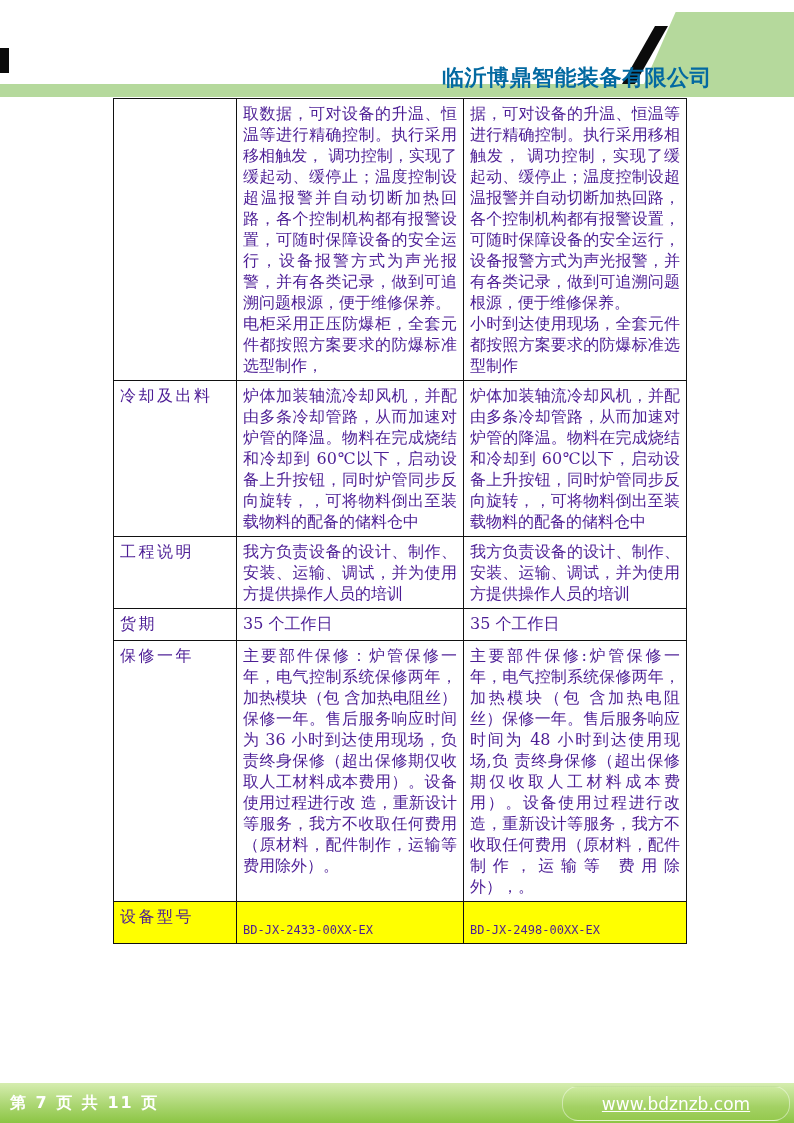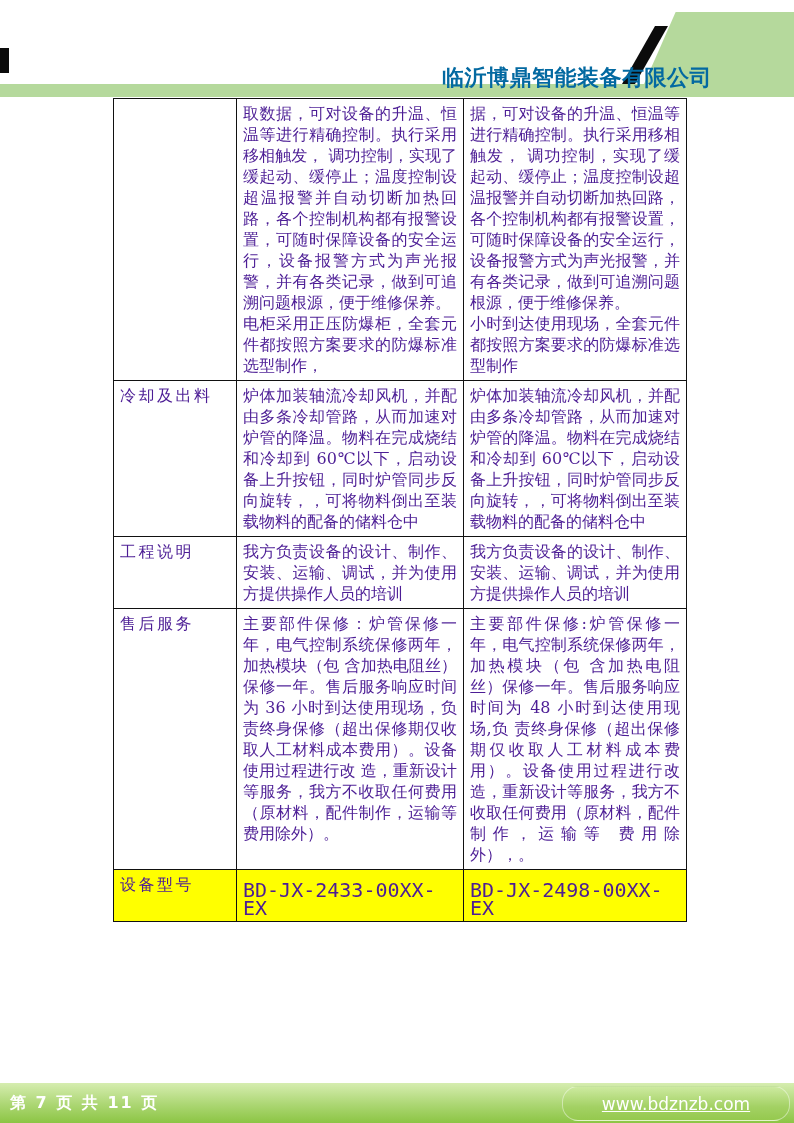--- a/index.html
+++ b/index.html
@@ -59,23 +59,23 @@
   tr.r-cont{height:268px;}
   tr.r-brand{height:32px;}
   tr.r-cool{height:152px;}
   tr.r-eng{height:56px;}
   tr.r-deliv{height:32px;}
   tr.r-after{height:244px;}
   tr.r-model{height:26px;}
   tr.r-model td{background:#ffff00;}
   td.model-code{
     font-family:"DejaVu Sans Mono", monospace;
-    font-size:20px;line-height:18px;
+    font-size:12px;line-height:18px;
     text-align:left;letter-spacing:0;
-    padding-top:11px;
+    padding-top:19px;
   }
 
   
   .footer-bar{
     position:absolute;left:0;top:1083px;width:794px;height:40px;
     background:linear-gradient(180deg,#d6edb0 0%,#abd672 55%,#8cc544 100%);
   }
   .page-info{
     position:absolute;left:10px;top:50%;transform:translateY(-50%);
     font-family:"DejaVu Sans", "Liberation Sans", sans-serif;
@@ -127,22 +127,27 @@
       <tr class="r-cool">
         <td class="label">冷却及出料</td>
         <td>炉体加装轴流冷却风机，并配由多条冷却管路，从而加速对炉管的降温。物料在完成烧结和冷却到 60℃以下，启动设备上升按钮，同时炉管同步反向旋转，，可将物料倒出至装载物料的配备的储料仓中</td>
         <td>炉体加装轴流冷却风机，并配由多条冷却管路，从而加速对炉管的降温。物料在完成烧结和冷却到 60℃以下，启动设备上升按钮，同时炉管同步反向旋转，，可将物料倒出至装载物料的配备的储料仓中</td>
       </tr>
       <tr class="r-eng">
         <td class="label">工程说明</td>
         <td>我方负责设备的设计、制作、安装、运输、调试，并为使用方提供操作人员的培训</td>
         <td>我方负责设备的设计、制作、安装、运输、调试，并为使用方提供操作人员的培训</td>
       </tr>
+      <tr class="r-deliv">
+        <td class="label">货期</td>
+        <td>35 个工作日</td>
+        <td>35 个工作日</td>
+      </tr>
       <tr class="r-after">
-        <td class="label">售后服务</td>
+        <td class="label">保修一年</td>
         <td>主要部件保修：炉管保修一年，电气控制系统保修两年，加热模块（包 含加热电阻丝）保修一年。售后服务响应时间为 36 小时到达使用现场，负责终身保修（超出保修期仅收取人工材料成本费用）。设备使用过程进行改 造，重新设计等服务，我方不收取任何费用（原材料，配件制作，运输等 费用除外）。</td>
         <td>主要部件保修:炉管保修一年，电气控制系统保修两年， 加热模块（包 含加热电阻丝）保修一年。售后服务响应时间为 48 小时到达使用现场,负 责终身保修（超出保修期仅收取人工材料成本费用）。设备使用过程进行改 造，重新设计等服务，我方不收取任何费用（原材料，配件制作，运输等 费用除外），。</td>
       </tr>
       <tr class="r-model">
         <td class="label">设备型号</td>
         <td class="model-code">BD-JX-2433-00XX-EX</td>
         <td class="model-code">BD-JX-2498-00XX-EX</td>
       </tr>
     </tbody>
   </table>

